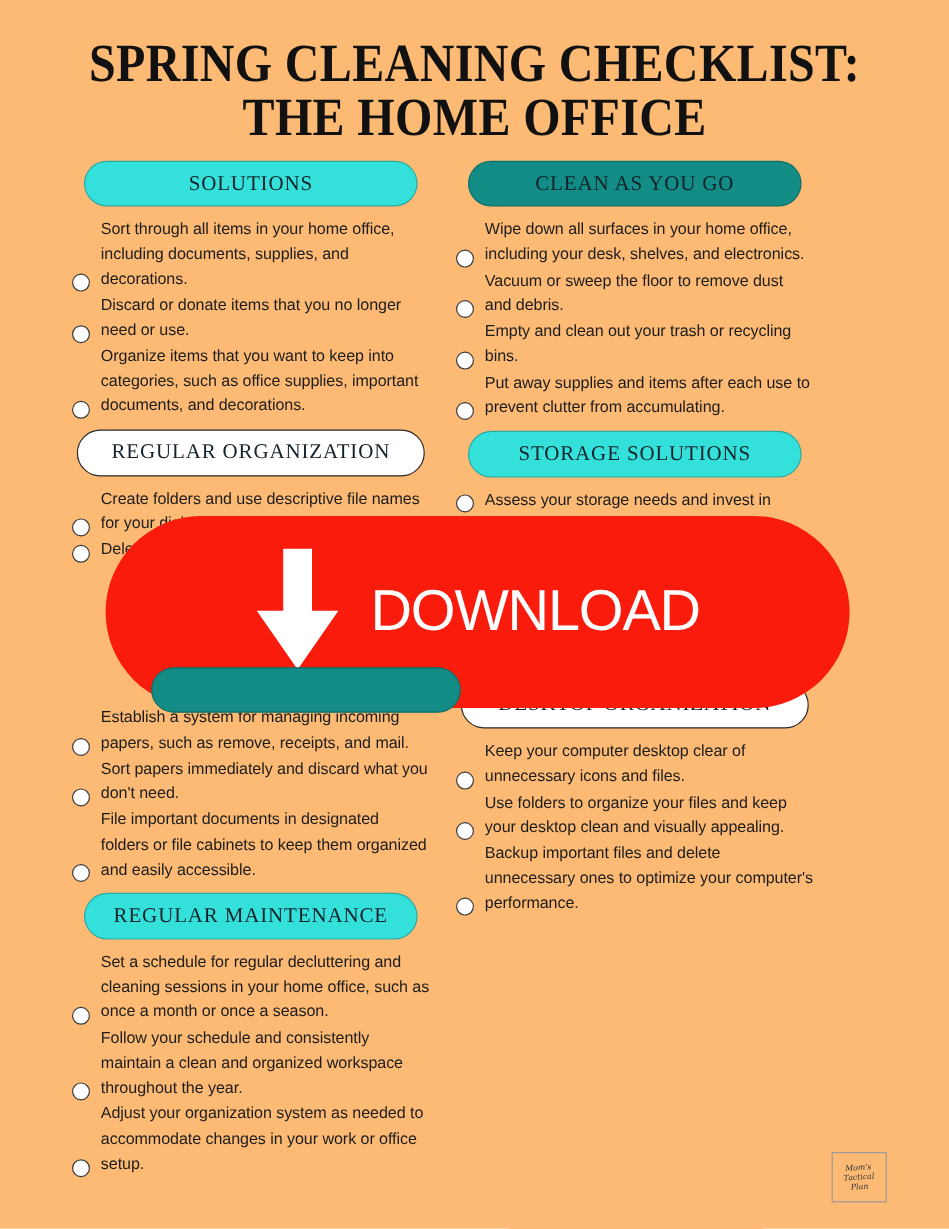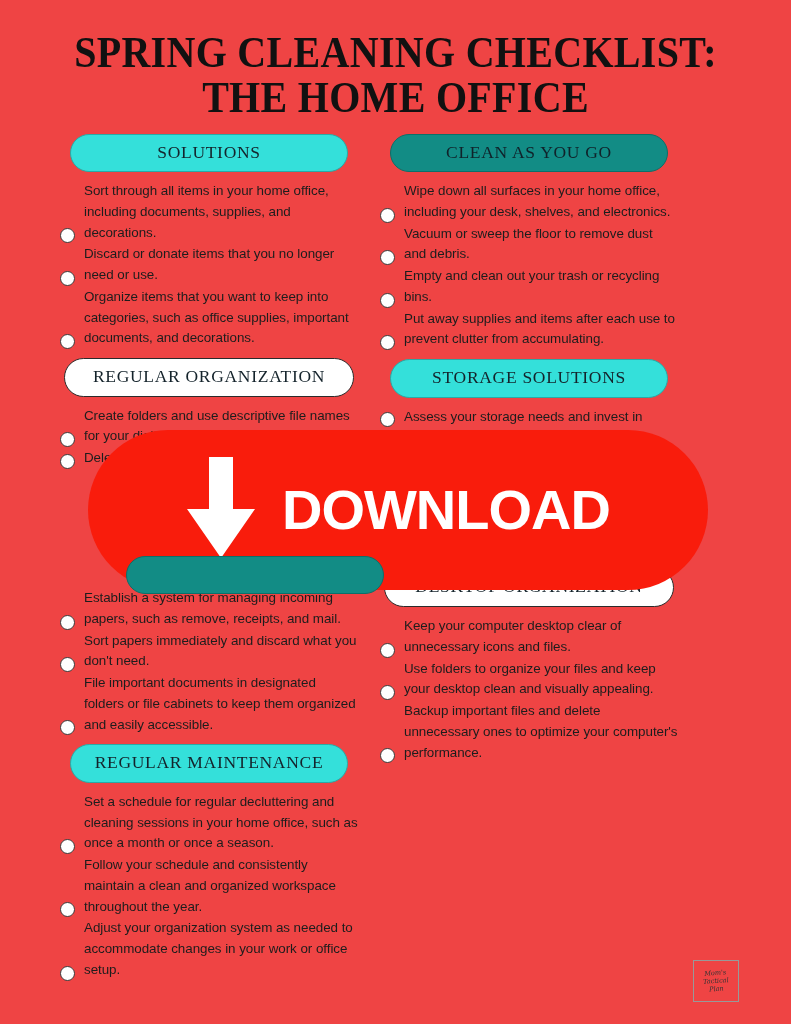--- a/index.html
+++ b/index.html
@@ -9,21 +9,21 @@
     height: 1024px;
     background: #ffffff;
     font-family: "Liberation Sans", sans-serif;
     overflow: hidden;
   }
 
   .page {
     position: relative;
     width: 791px;
     height: 1024px;
-    background: #ef4444;
+    background: #fdba74;
     overflow: hidden;
   }
 
   
   .title-block {
     padding-top: 28px;
     text-align: center;
   }
   .title-line {
     font-family: "Liberation Serif", serif;
@@ -107,22 +107,22 @@
     border-radius: 80px;
     display: flex;
     align-items: center;
     justify-content: center;
     gap: 26px;
     cursor: pointer;
   }
   .download-arrow { flex: 0 0 auto; }
   .download-label {
     color: #ffffff;
-    font-size: 56px;
-    font-weight: bold;
+    font-size: 48px;
+    font-weight: normal;
     letter-spacing: -1px;
     line-height: 1;
     white-space: nowrap;
   }
 
   
   .hidden-pill {
     position: absolute;
     left: 126px;
     top: 556px;

